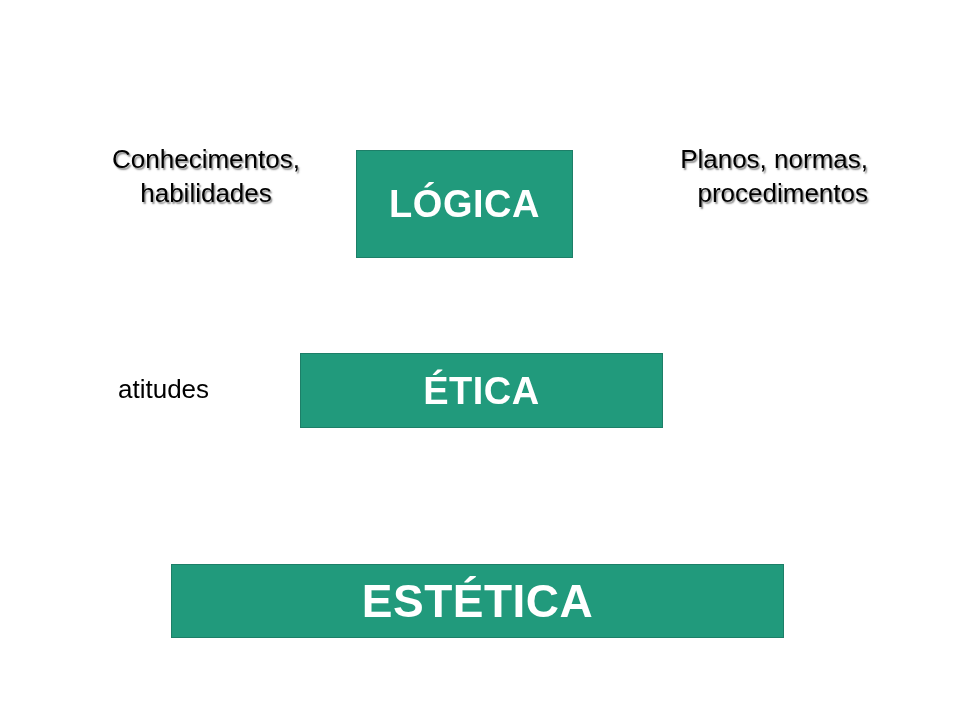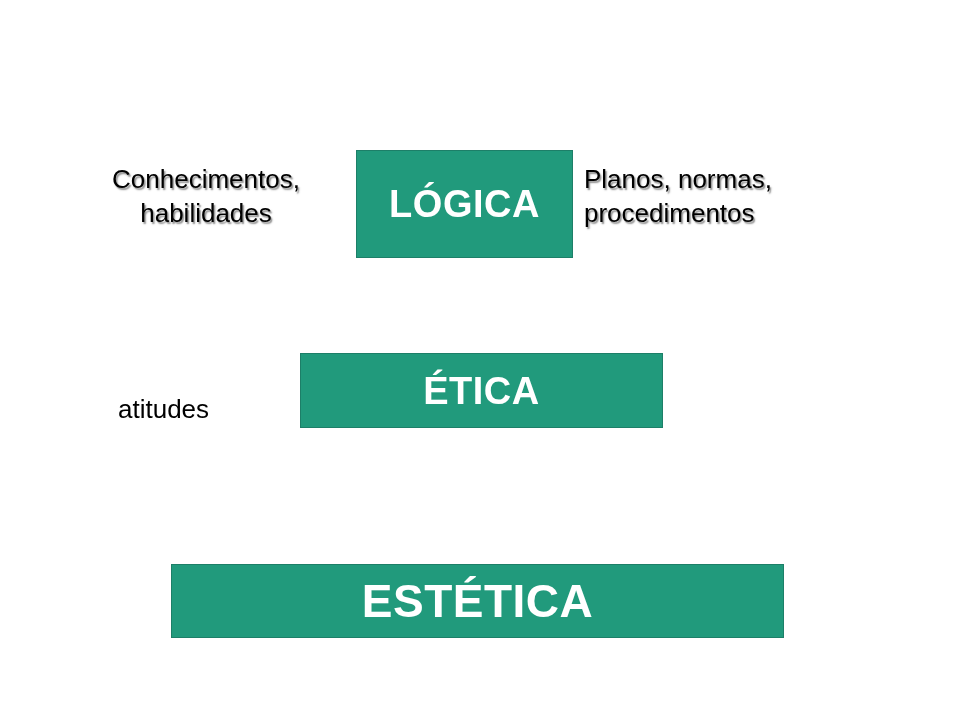--- a/index.html
+++ b/index.html
@@ -64,38 +64,37 @@
   }
   #bar-estetica .bar-label { font-size: 46px; }
 
   
   .annotation {
     position: absolute;
     color: #000000;
     font-size: 26px;
     line-height: 1.32;
     white-space: pre-line;
-    margin-top: 20px;
   }
   .annotation.shadowed {
     text-shadow: 1.5px 1.5px 1.6px rgba(120,120,120,0.85);
   }
 
   #ann-left-top {
     left: 60px;
     top: 142px;
     width: 292px;
     text-align: center;
   }
 
   #ann-right-top {
-    left: 584px;
+    left: 600px;
     top: 142px;
     width: 268px;
-    text-align: left;
+    text-align: right;
   }
 
   #ann-left-mid {
     left: 118px;
     top: 372px;
     width: 170px;
     text-align: left;
   }
 </style>
 </head>

